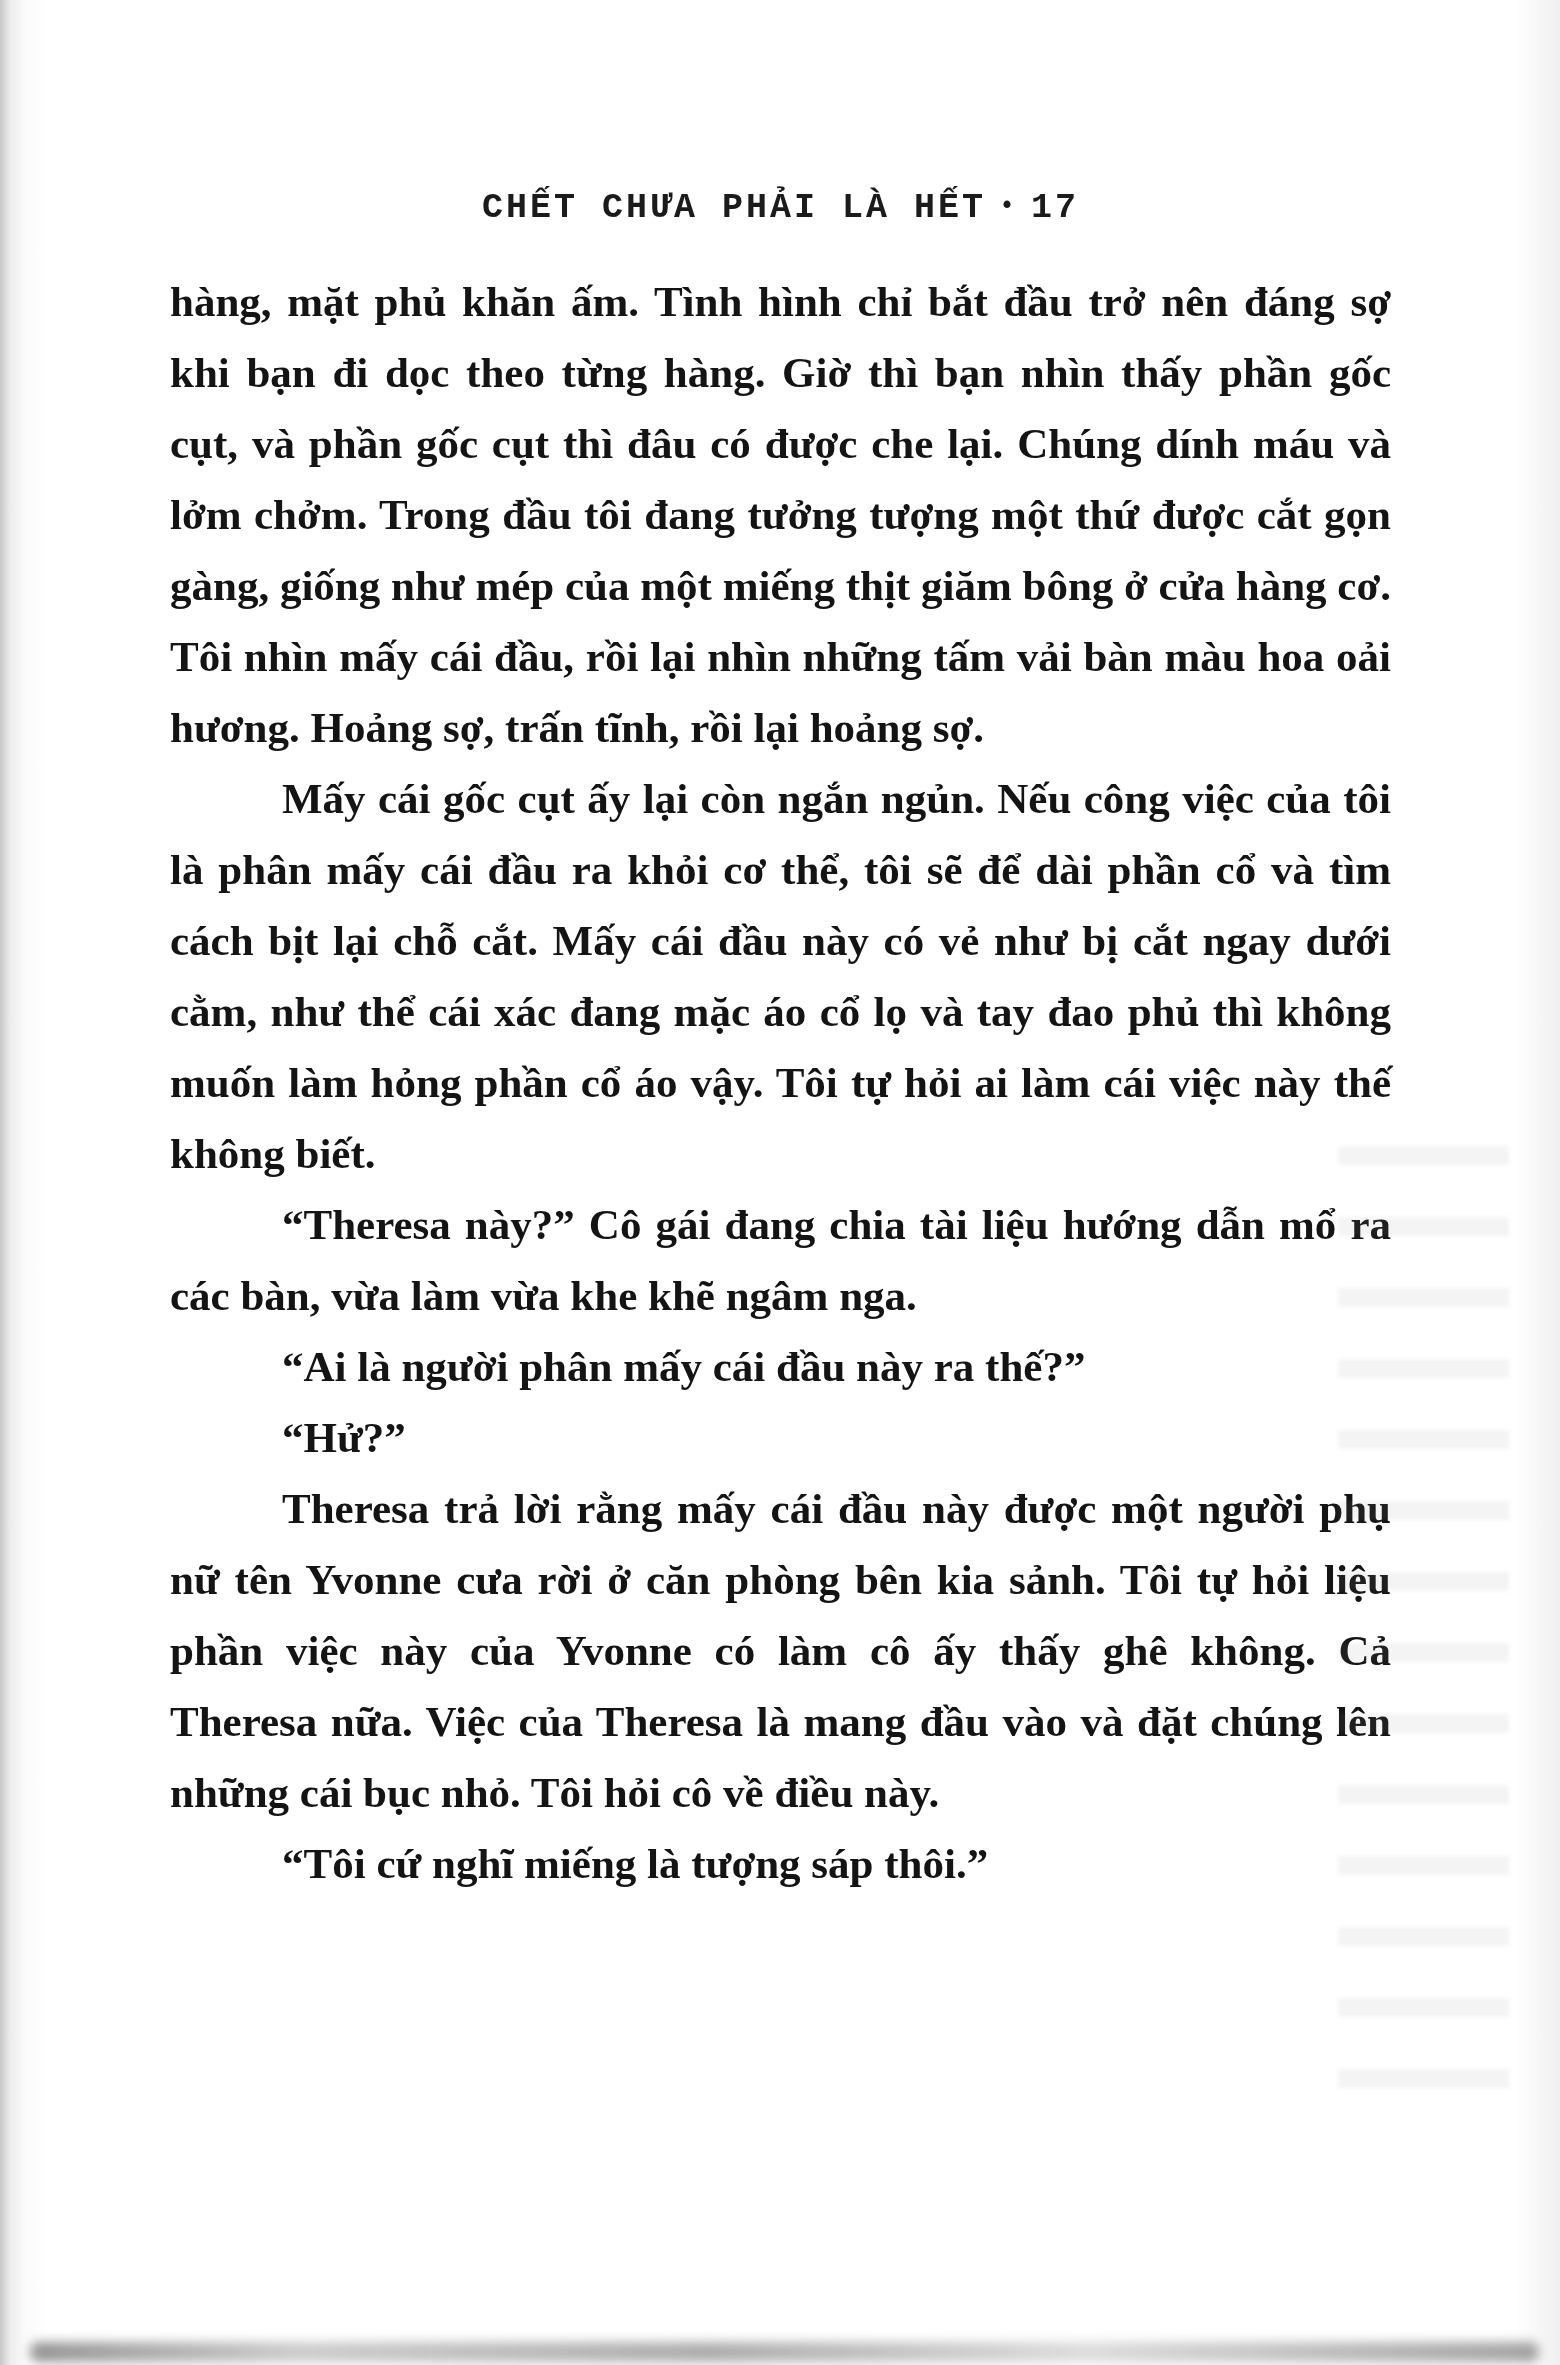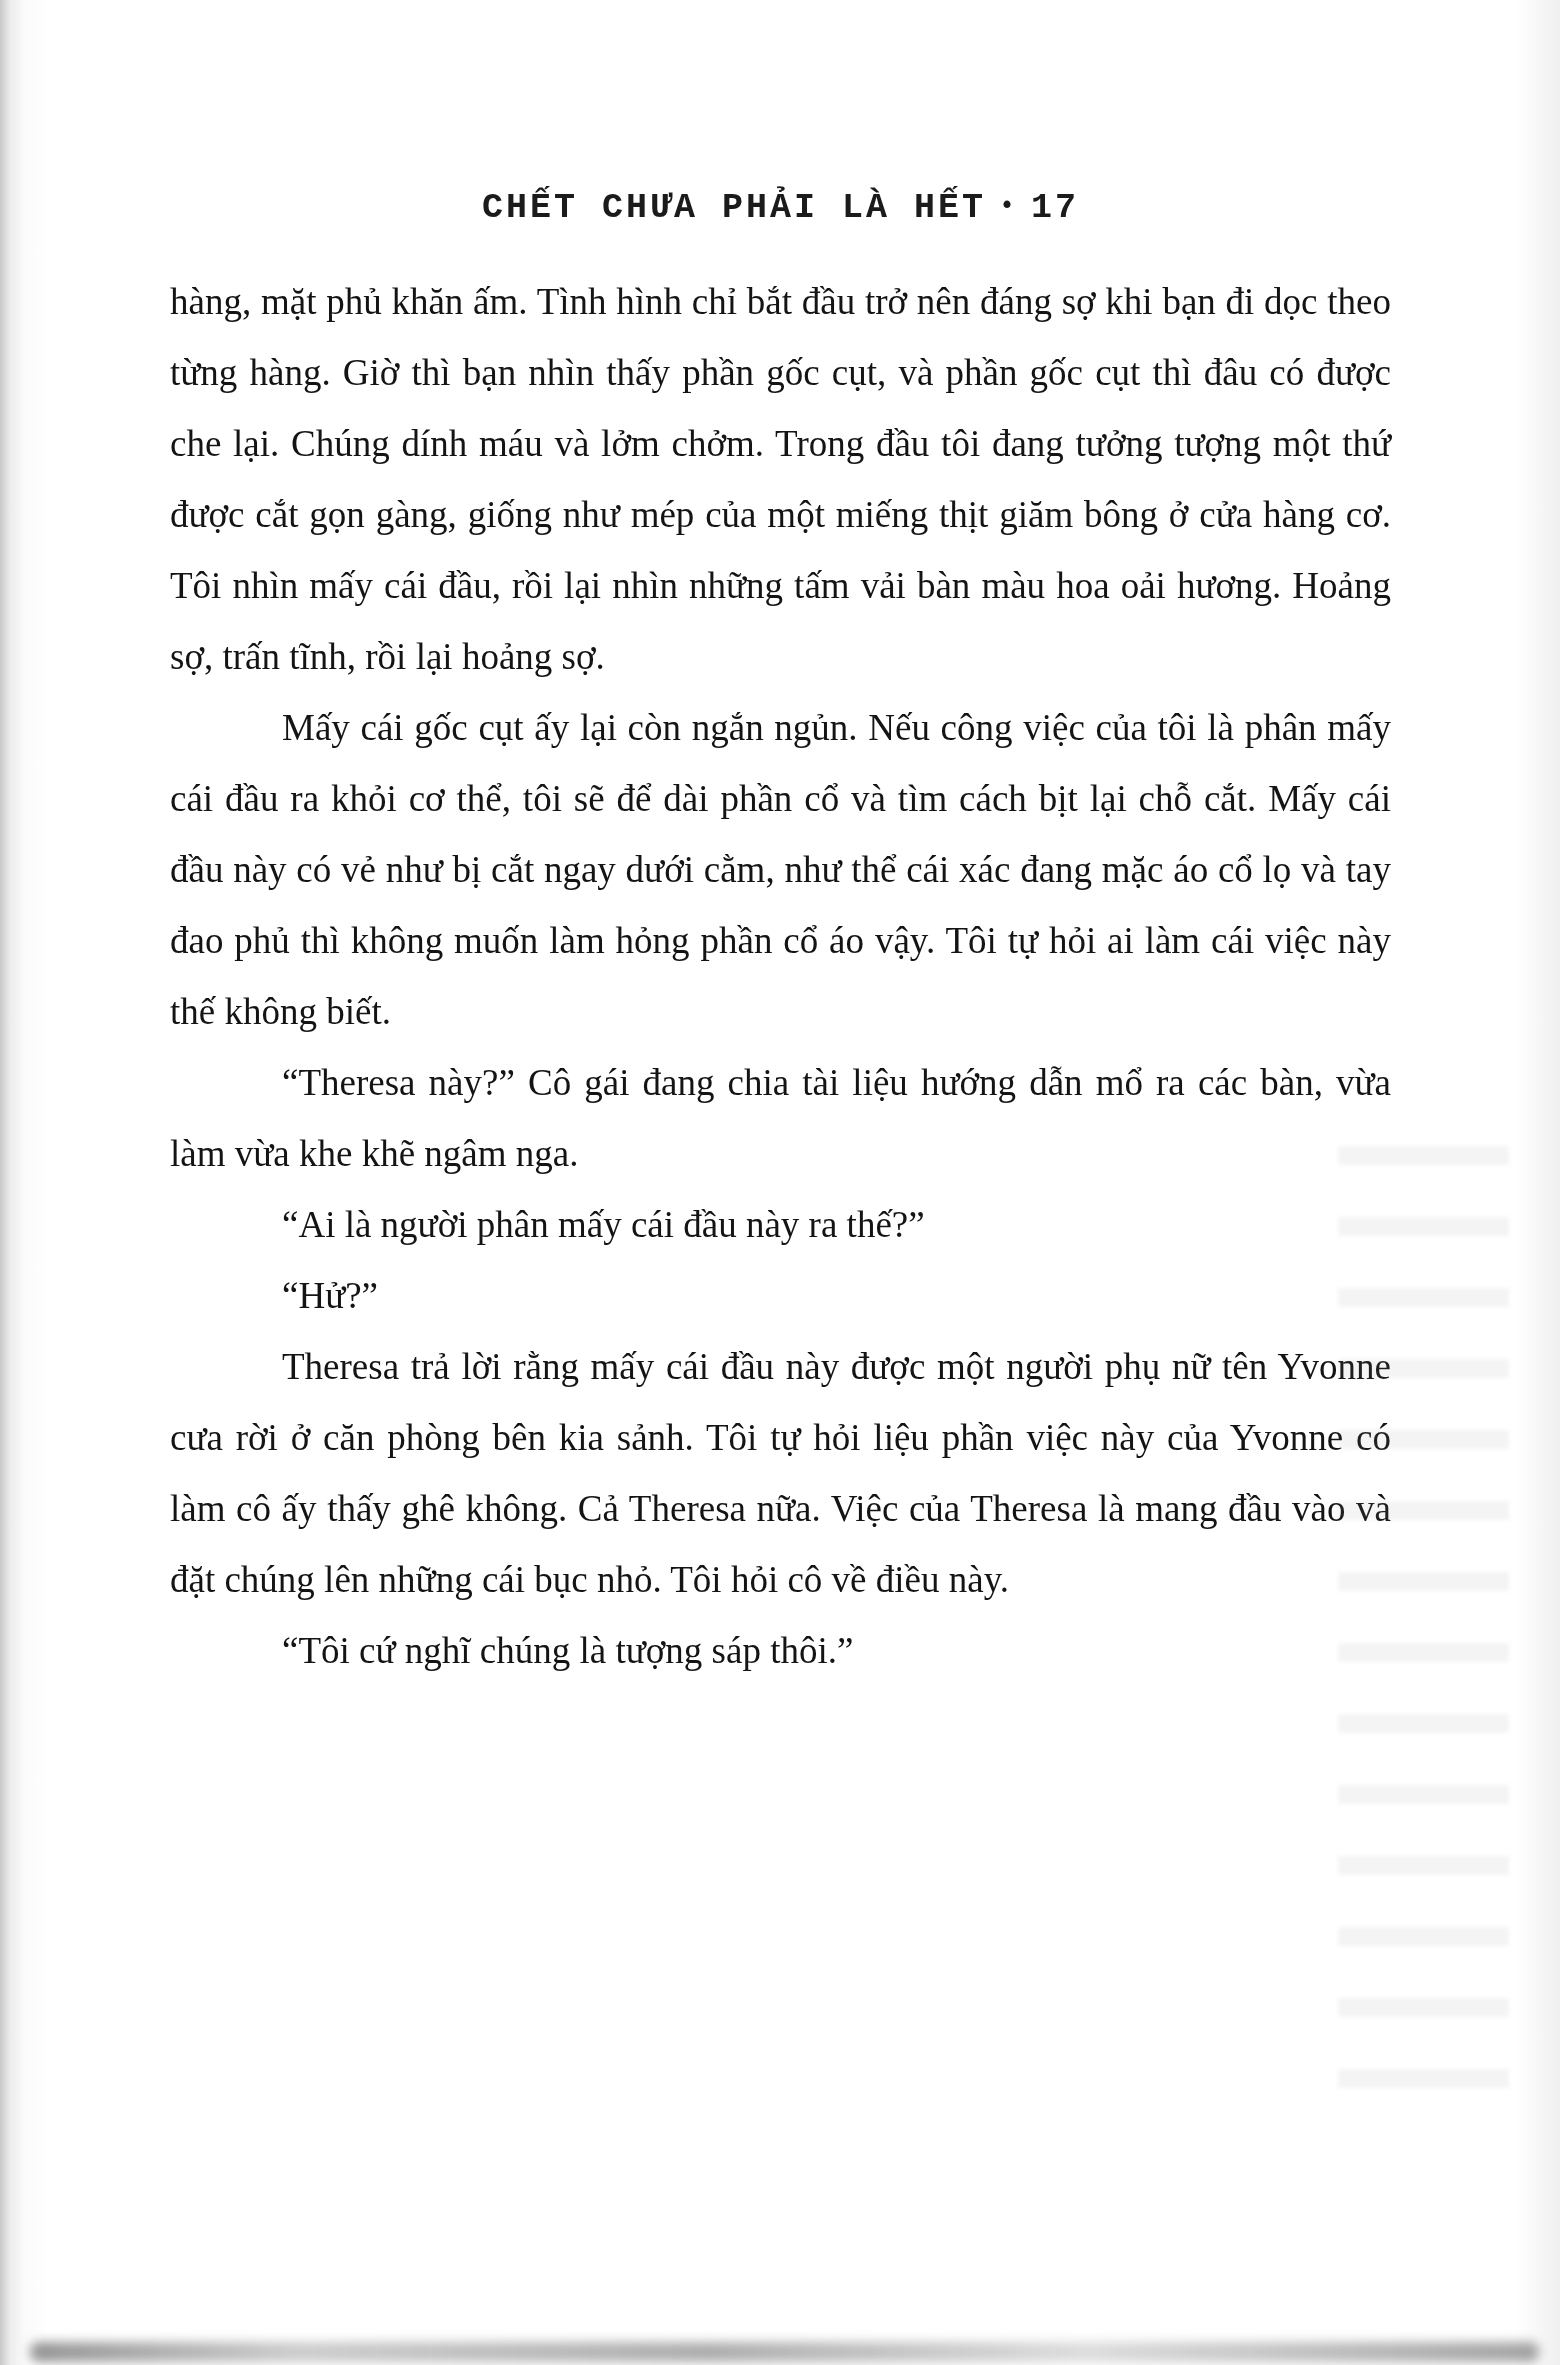--- a/index.html
+++ b/index.html
@@ -81,24 +81,25 @@
     margin: 0 13.4px;
     font-size: 25px;
     vertical-align: 4.5px;
   }
 
   .page-body {
     position: absolute;
     top: 266px;
     left: 170px;
     width: 1221px;
-    font-size: 37px;
+    font-size: 43px;
     line-height: 71px;
     text-align: justify;
     text-justify: inter-word;
+    font-weight: bold;
   }
   .page-body p {
     margin: 0;
     padding: 0;
   }
   .page-body p.indent {
     text-indent: 112px;
   }
 </style>
 </head>
@@ -110,20 +111,20 @@
     <span>CHẾT CHƯA PHẢI LÀ HẾT</span><span class="sep">•</span><span>17</span>
   </div>
 
   <div class="page-body">
     <p>hàng, mặt phủ khăn ấm. Tình hình chỉ bắt đầu trở nên đáng sợ khi bạn đi dọc theo từng hàng. Giờ thì bạn nhìn thấy phần gốc cụt, và phần gốc cụt thì đâu có được che lại. Chúng dính máu và lởm chởm. Trong đầu tôi đang tưởng tượng một thứ được cắt gọn gàng, giống như mép của một miếng thịt giăm bông ở cửa hàng cơ. Tôi nhìn mấy cái đầu, rồi lại nhìn những tấm vải bàn màu hoa oải hương. Hoảng sợ, trấn tĩnh, rồi lại hoảng sợ.</p>
     <p class="indent">Mấy cái gốc cụt ấy lại còn ngắn ngủn. Nếu công việc của tôi là phân mấy cái đầu ra khỏi cơ thể, tôi sẽ để dài phần cổ và tìm cách bịt lại chỗ cắt. Mấy cái đầu này có vẻ như bị cắt ngay dưới cằm, như thể cái xác đang mặc áo cổ lọ và tay đao phủ thì không muốn làm hỏng phần cổ áo vậy. Tôi tự hỏi ai làm cái việc này thế không biết.</p>
     <p class="indent">“Theresa này?” Cô gái đang chia tài liệu hướng dẫn mổ ra các bàn, vừa làm vừa khe khẽ ngâm nga.</p>
     <p class="indent">“Ai là người phân mấy cái đầu này ra thế?”</p>
     <p class="indent">“Hử?”</p>
     <p class="indent">Theresa trả lời rằng mấy cái đầu này được một người phụ nữ tên Yvonne cưa rời ở căn phòng bên kia sảnh. Tôi tự hỏi liệu phần việc này của Yvonne có làm cô ấy thấy ghê không. Cả Theresa nữa. Việc của Theresa là mang đầu vào và đặt chúng lên những cái bục nhỏ. Tôi hỏi cô về điều này.</p>
-    <p class="indent">“Tôi cứ nghĩ chúng là tượng sáp thôi.”</p>
+    <p class="indent">“Tôi cứ nghĩ miếng là tượng sáp thôi.”</p>
   </div>
 
   <div class="ghost-text"></div>
   <div class="scan-edge-bottom"></div>
 
 </div>
 
 
 </body></html>

